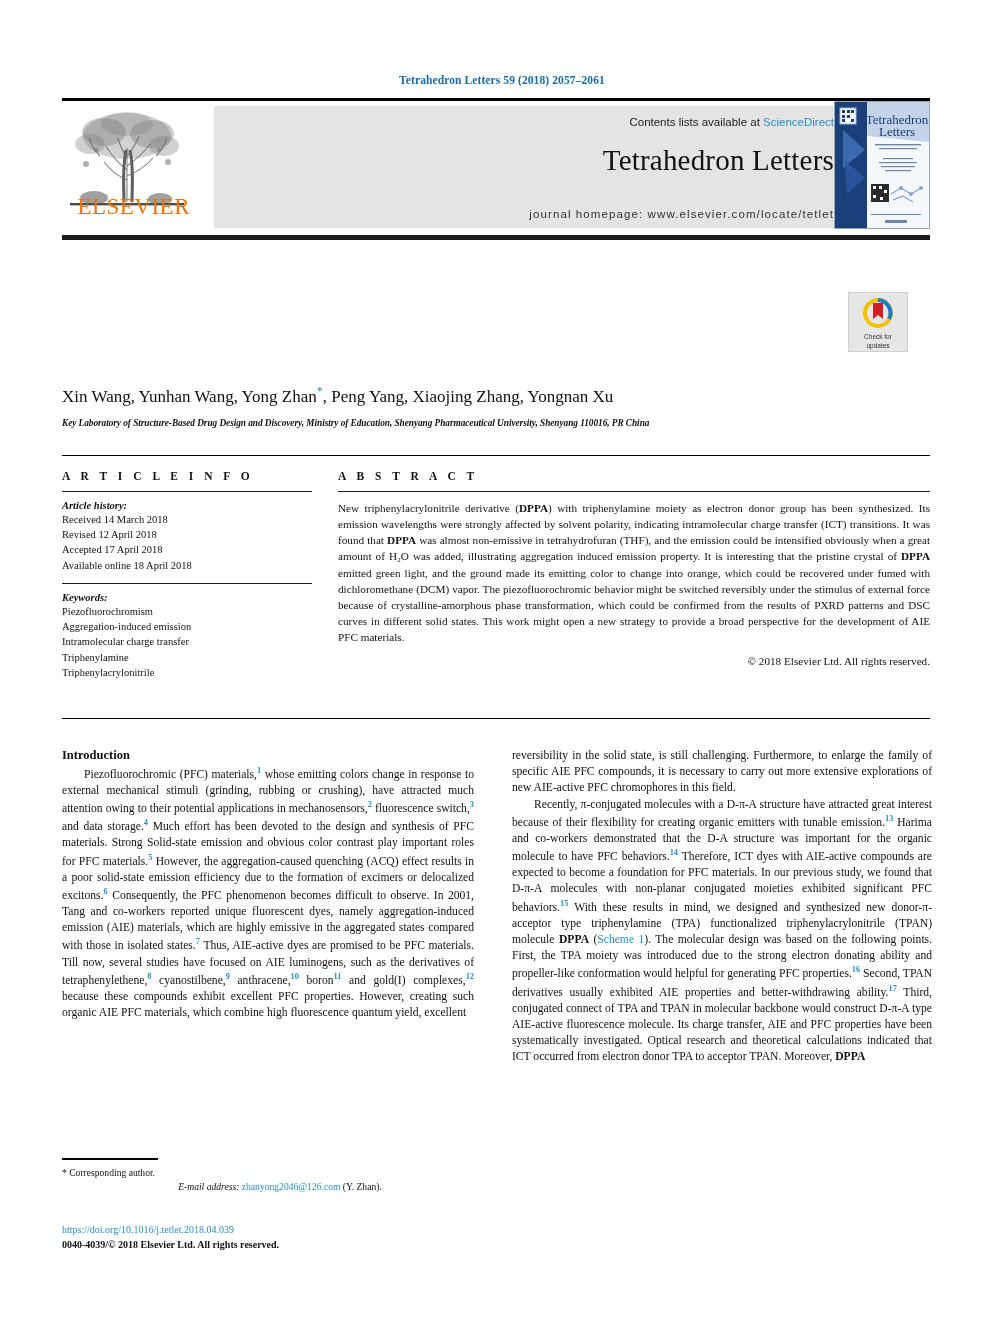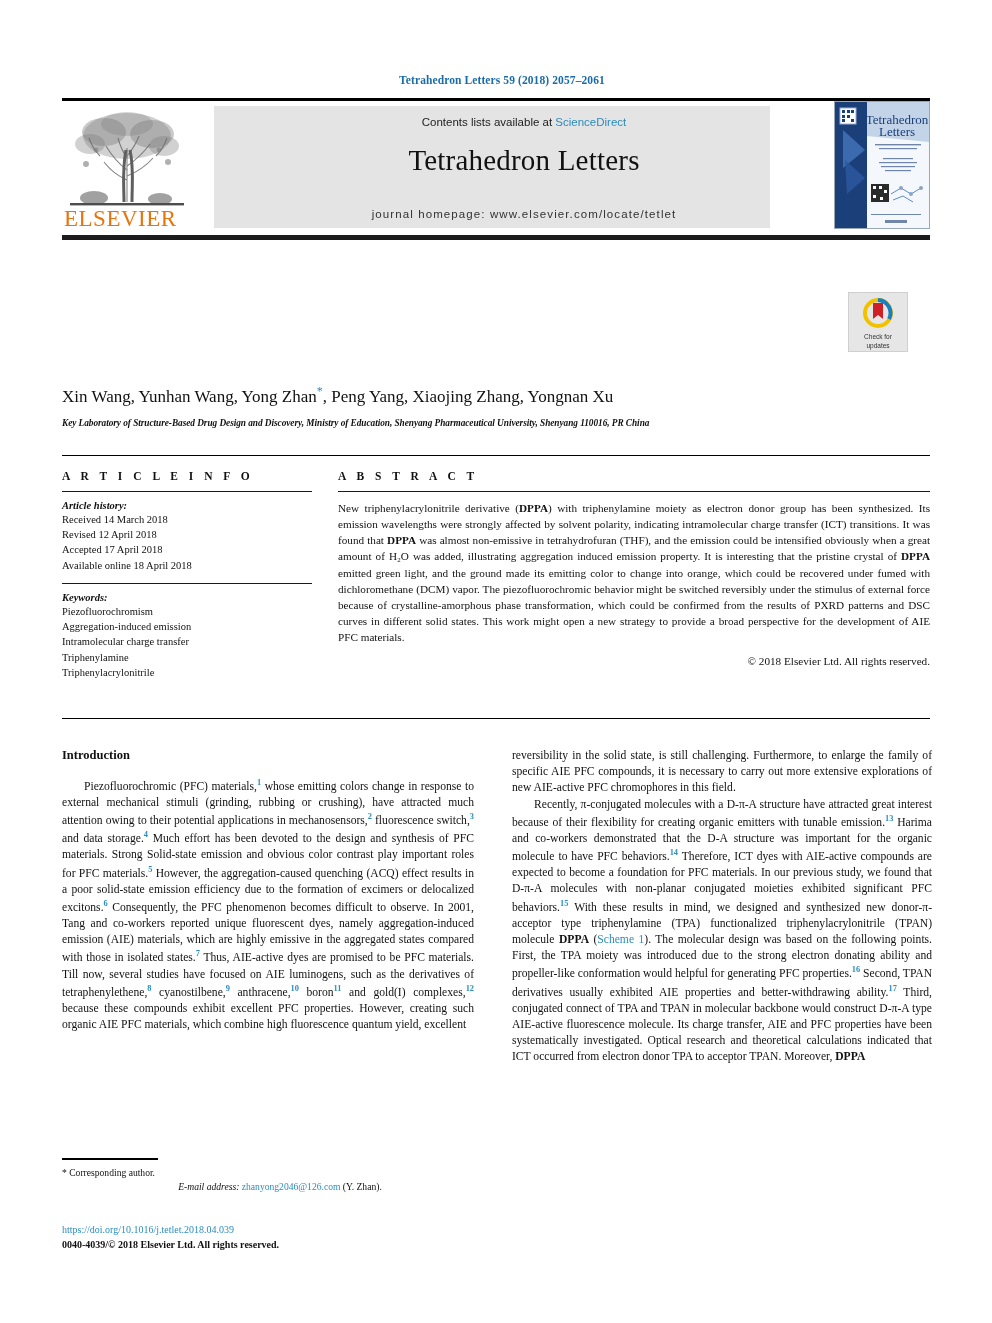--- a/index.html
+++ b/index.html
@@ -37,32 +37,32 @@
   .masthead-rule-top {
     position: absolute; left: 0; top: 0; width: 868px; height: 2.5px; background: #000;
   }
   .masthead-rule-bottom {
     position: absolute; left: 0; top: 137px; width: 868px; height: 5px; background: #1c1c1c;
   }
   .elsevier-logo {
     position: absolute; left: 2px; top: 8px; width: 126px; height: 128px;
   }
   .elsevier-word {
-    position: absolute; left: 0; bottom: 2px; width: 126px;
-    text-align: left;
+    position: absolute; left: 0; bottom: 14px; width: 126px;
+    text-align: right;
     font-family: "Liberation Serif", serif;
     font-size: 23px;
     color: #e8740c;
     letter-spacing: .5px;
   }
   .journal-band {
     position: absolute; left: 152px; top: 8px;
-    width: 556px; height: 122px;
+    width: 620px; height: 122px;
     background: #e4e4e4;
-    text-align: center;
+    text-align: right;
   }
   .contents-line {
     position: absolute; left: 0; top: 10px; width: 620px;
     font-family: "Liberation Sans", sans-serif;
     font-size: 11.5px;
     color: #222;
   }
   .sciencedirect { color: #2b8cbe; }
   .journal-title-big {
     position: absolute; left: 0; top: 38px; width: 620px;
@@ -169,21 +169,21 @@
     color: #111;
   }
 
   
   .body-col-left  { position: absolute; left: 62px;  top: 748px; width: 412px; }
   .body-col-right { position: absolute; left: 512px; top: 748px; width: 420px; }
 
   .body-head {
     font-size: 12.5px;
     font-weight: bold;
-    margin: 0 0 14px 0;
+    margin: 0 0 2px 0;
     color: #111;
   }
   .para {
     font-size: 11.6px;
     line-height: 1.40;
     text-align: justify;
     text-indent: 22px;
     margin: 0;
     color: #111;
     hyphens: auto;

